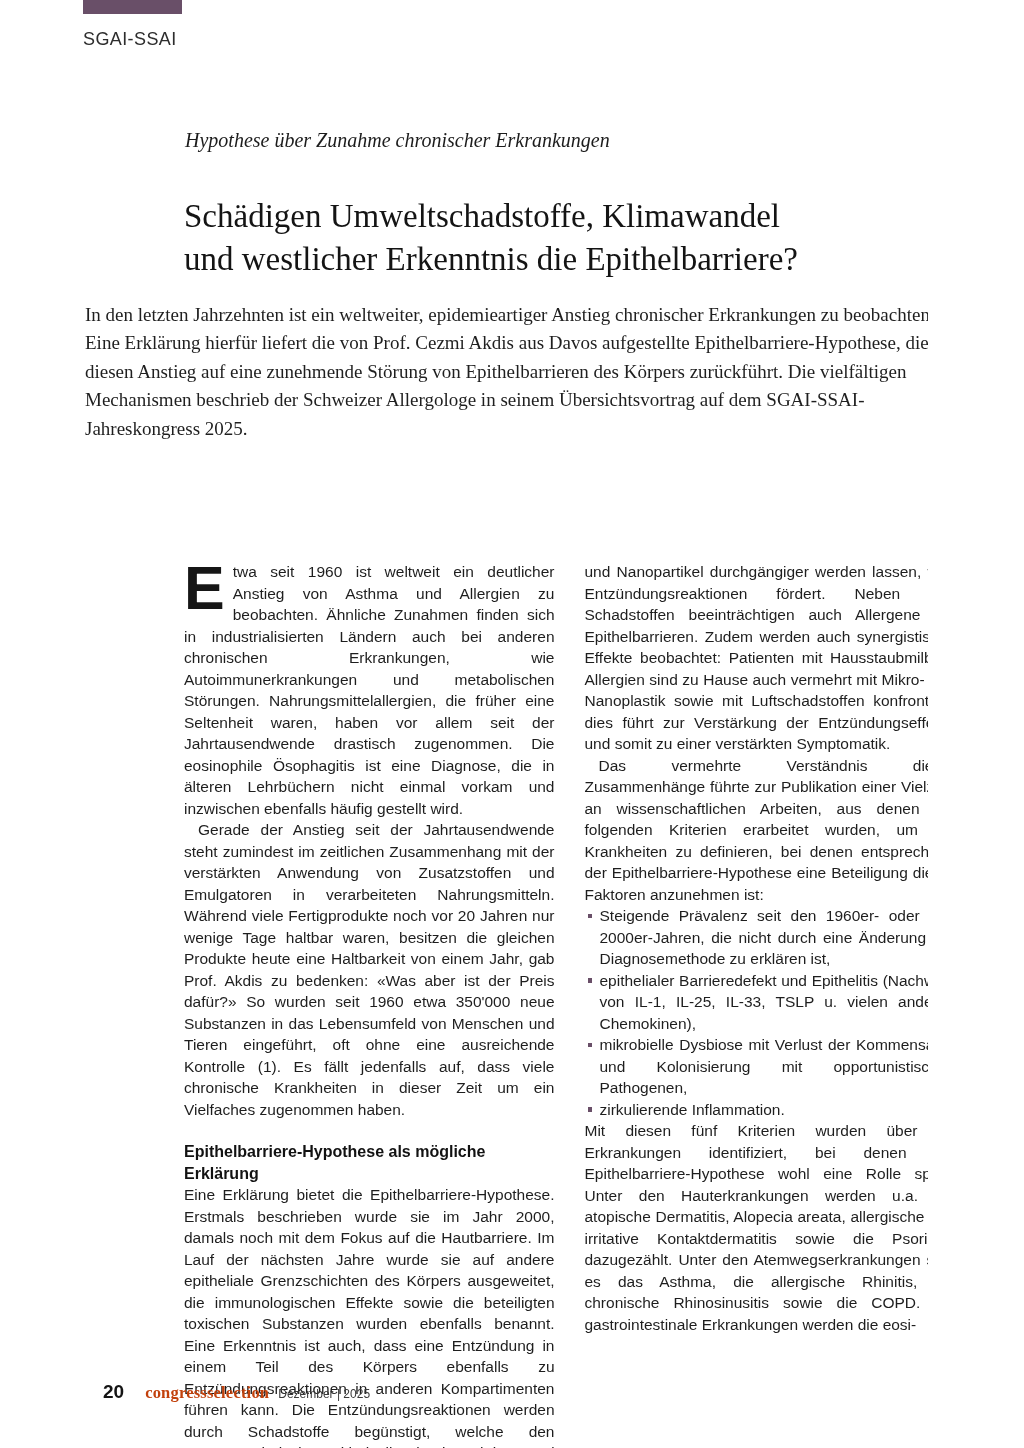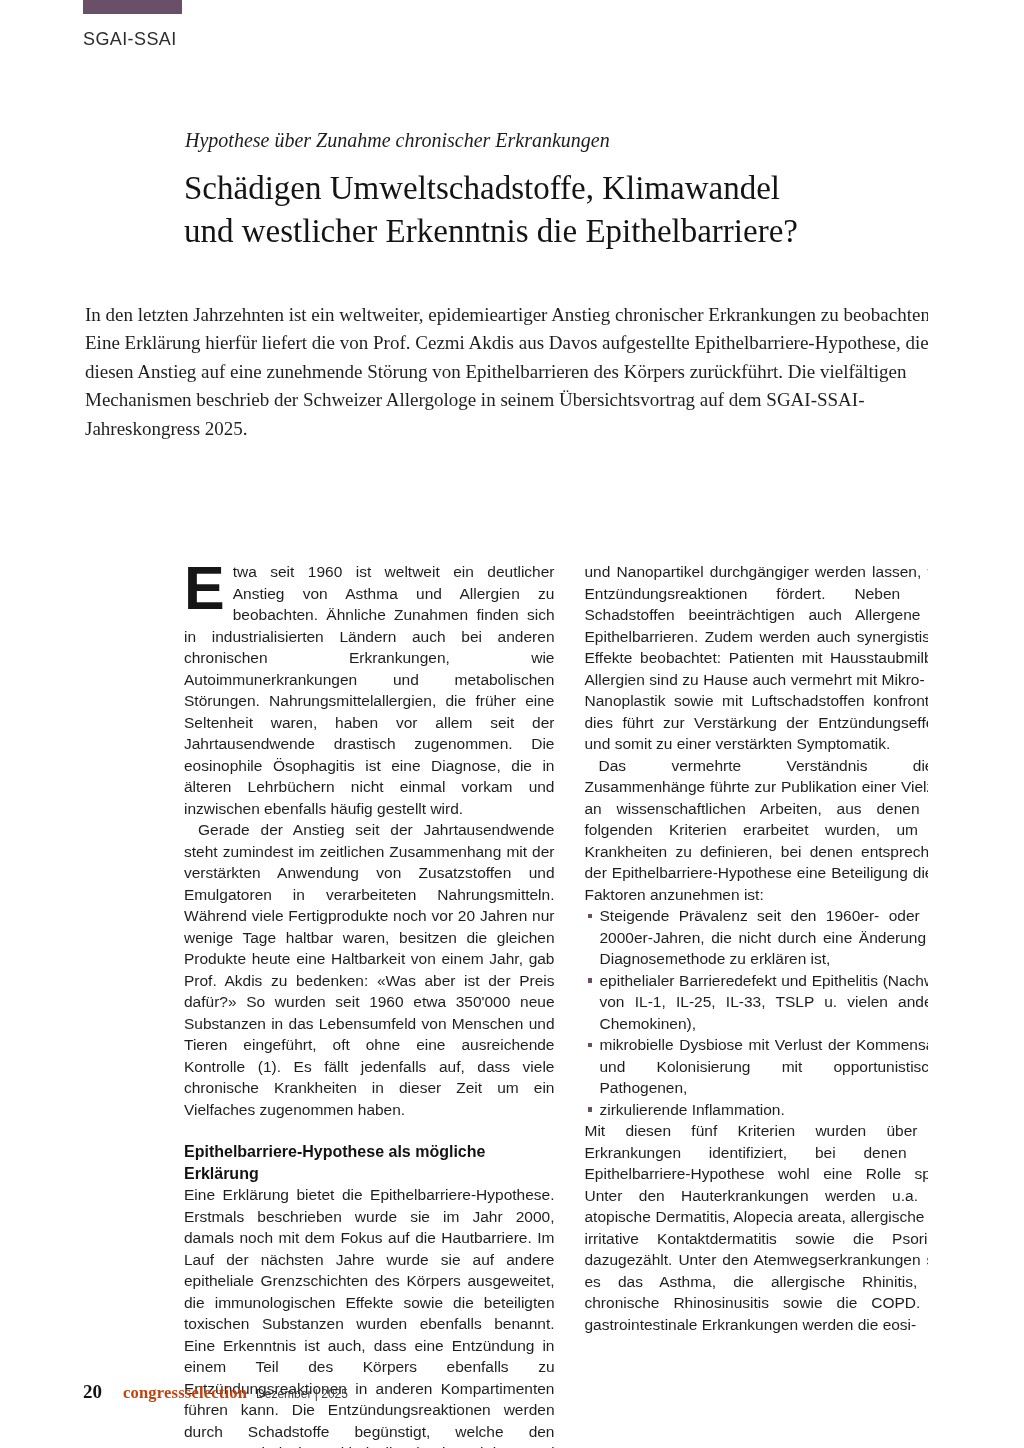--- a/index.html
+++ b/index.html
@@ -106,24 +106,25 @@
     width:4.5px; height:4.5px;
     background:var(--brand,#694f68);
   }
   .footer{
     position:absolute;
     left:83px; top:1381px;
     display:flex;
     align-items:baseline;
   }
   .page-number{
-    font-family:Liberation Serif, serif;
+    font-family:Liberation Sans, sans-serif;
     font-weight:700;
     font-size:19px;
     color:#141414;
+    margin-left:20px;
   }
   .magazine{
     margin-left:21px;
     font-family:"Liberation Serif", serif;
     font-weight:700;
     font-size:16.5px;
     letter-spacing:0.2px;
     color:#c2410c;
   }
   .issue{
@@ -138,21 +139,21 @@
 
 <div class="page">
 
   <div class="brand-bar" style="background: rgb(105, 79, 104);"></div>
 
   <div class="section-tag">SGAI-SSAI</div>
 
   <div class="kicker">Hypothese über Zunahme chronischer Erkrankungen</div>
 
   <h1 class="headline" style="margin:0;">
-    <span style="display:block;">Schädigen Umweltschadstoffe, Klimawandel</span>
+    <span style="display:block;margin-top:28px;">Schädigen Umweltschadstoffe, Klimawandel</span>
     <span style="display:block;">und westlicher Erkenntnis die Epithelbarriere?</span>
   </h1>
 
   <p class="lead" style="margin:0;">In den letzten Jahrzehnten ist ein weltweiter, epidemieartiger Anstieg chronischer Erkrankungen zu beobachten. Eine Erklärung hierfür liefert die von Prof. Cezmi Akdis aus Davos aufgestellte Epithelbarriere-Hypothese, die diesen Anstieg auf eine zunehmende Störung von Epithelbarrieren des Körpers zurückführt. Die vielfältigen Mechanismen beschrieb der Schweizer Allergologe in seinem Übersichtsvortrag auf dem SGAI-SSAI-Jahreskongress 2025.</p>
 
   <div class="columns">
     <div class="col" id="col-left">
         <p class="bodypara"><span class="dropcap">E</span>twa seit 1960 ist weltweit ein deutlicher Anstieg von Asthma und Allergien zu beobachten. Ähnliche Zunahmen finden sich in industrialisierten Ländern auch bei anderen chronischen Erkrankungen, wie Autoimmunerkrankungen und metabolischen Störungen. Nahrungsmittelallergien, die früher eine Seltenheit waren, haben vor allem seit der Jahrtausendwende drastisch zugenommen. Die eosinophile Ösophagitis ist eine Diagnose, die in älteren Lehrbüchern nicht einmal vorkam und inzwischen ebenfalls häufig gestellt wird.</p>
         <p class="bodypara indented">Gerade der Anstieg seit der Jahrtausendwende steht zumindest im zeitlichen Zusammenhang mit der verstärkten Anwendung von Zusatzstoffen und Emulgatoren in verarbeiteten Nahrungsmitteln. Während viele Fertigprodukte noch vor 20 Jahren nur wenige Tage haltbar waren, besitzen die gleichen Produkte heute eine Haltbarkeit von einem Jahr, gab Prof. Akdis zu bedenken: «Was aber ist der Preis dafür?» So wurden seit 1960 etwa 350'000 neue Substanzen in das Lebensumfeld von Menschen und Tieren eingeführt, oft ohne eine ausreichende Kontrolle (1). Es fällt jedenfalls auf, dass viele chronische Krankheiten in dieser Zeit um ein Vielfaches zugenommen haben.</p>
         <h3 class="subhead">Epithelbarriere-Hypothese als mögliche Erklärung</h3>

